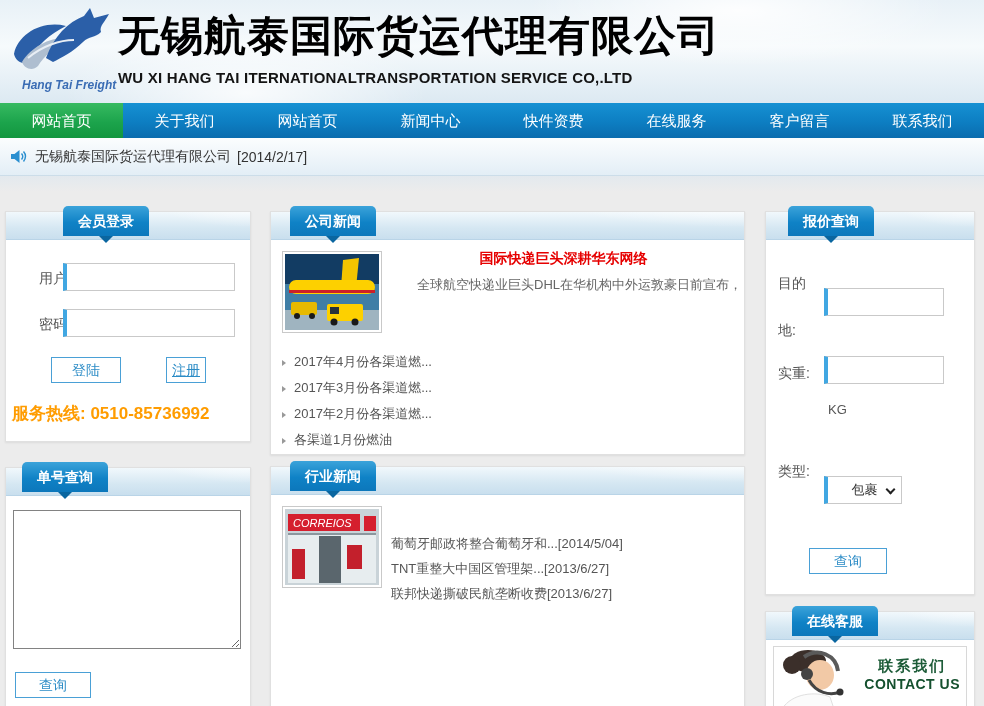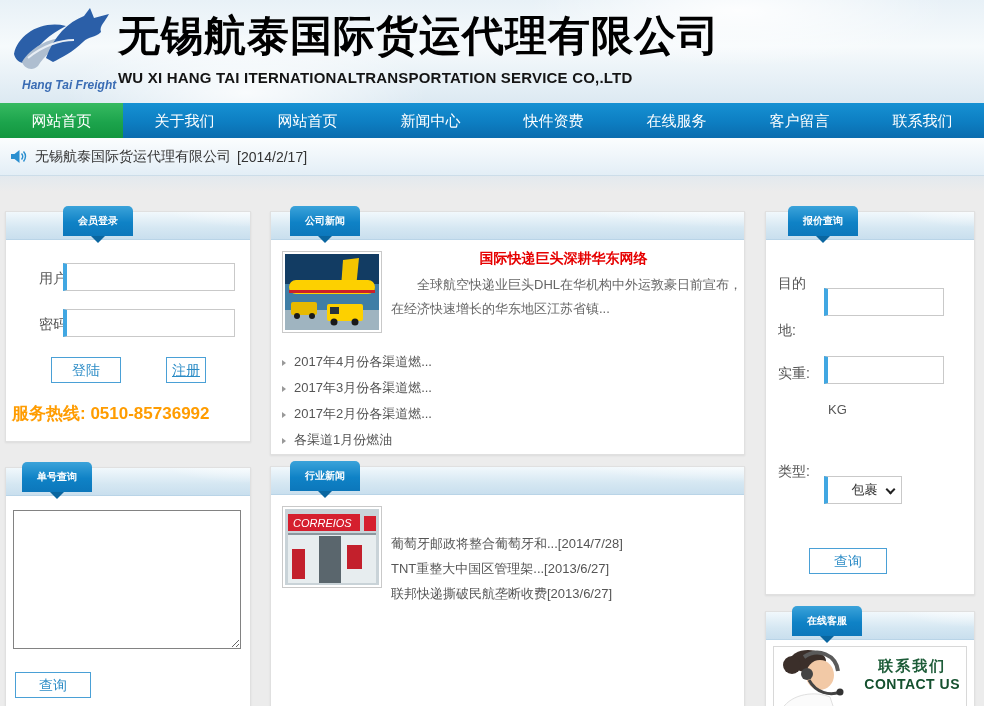--- a/index.html
+++ b/index.html
@@ -35,21 +35,21 @@
     background:linear-gradient(180deg,#e3e9ee, #ececec); }
 
   
   .panel { position:absolute; background:#fff; border:1px solid #e0e0e0; box-shadow:0 1px 2px rgba(0,0,0,.07); }
   .phead { position:relative; height:28px;
     background:linear-gradient(180deg,#f1f8fc 0%, #d5e7f2 60%, #c9dfee 100%); border-bottom:1px solid #b9d4e7; }
   .phead::after { content:""; position:absolute; right:0; top:0; width:55%; height:100%;
     background:radial-gradient(ellipse 120% 160% at 100% -40%, rgba(255,255,255,.85), rgba(255,255,255,0) 60%); }
   .ptab { position:absolute; top:-6px; height:30px; line-height:30px; padding:0 15px; z-index:2;
     background:linear-gradient(180deg,#3ba3da 0%, #0f82c6 55%, #0c77bb 100%);
-    color:#fff; font-weight:bold; font-size:10px; border-radius:5px 5px 0 0; }
+    color:#fff; font-weight:bold; font-size:14px; border-radius:5px 5px 0 0; }
   .ptab::after { content:""; position:absolute; left:50%; margin-left:-7px; bottom:-7px;
     border:7px solid transparent; border-top:7px solid #0a66a0; border-bottom:0; }
 
   .flabel { font-size:14px; color:#555; }
   .tinput { position:absolute; height:28px; background:#fff; border:1px solid #c9c9c9; border-left:4px solid #41a7e2;
     font-size:13px; padding:0 5px; color:#333; outline:none; }
   .btn { position:absolute; background:#fff; border:1px solid #4aa0d6; color:#2c8cc6; font-size:14px;
     text-align:center; cursor:pointer; }
 
   
@@ -163,21 +163,20 @@
       <rect x="42" y="50" width="36" height="17" rx="2" fill="#fdd000"></rect>
       <rect x="45" y="53" width="9" height="7" fill="#28323a"></rect>
       <circle cx="12" cy="62" r="3" fill="#1a1a1a"></circle>
         <circle cx="27" cy="62" r="3" fill="#1a1a1a"></circle>
       <circle cx="49" cy="68" r="3.5" fill="#1a1a1a"></circle>
         <circle cx="70" cy="68" r="3.5" fill="#1a1a1a"></circle>
     </svg>
   </div>
   <div class="news-headline" style="top:38px;">国际快递巨头深耕华东网络</div>
   <div class="news-sum indent" style="top:62px;">全球航空快递业巨头DHL在华机构中外运敦豪日前宣布，</div>
-  <div class="news-sum" style="top:86px;">在经济快速增长的华东地区江苏省镇...</div>
   <div class="news-list" style="top:137px;">
     <div class="news-li"><span class="tri"></span><span>2017年4月份各渠道燃...</span></div>
     <div class="news-li"><span class="tri"></span><span>2017年3月份各渠道燃...</span></div>
     <div class="news-li"><span class="tri"></span><span>2017年2月份各渠道燃...</span></div>
     <div class="news-li"><span class="tri"></span><span>各渠道1月份燃油</span></div>
   </div>
 </div>
 
 <div class="panel" style="left:270px; top:466px; width:475px; height:240px; border-bottom:none;">
   <div class="phead">
@@ -190,21 +189,21 @@
       <text x="8" y="18" font-size="11" font-style="italic" fill="#ffffff">CORREIOS</text>
       <rect x="79" y="7" width="12" height="15" fill="#d51f2e"></rect>
       <rect x="3" y="24" width="88" height="50" fill="#e7edef"></rect>
       <rect x="34" y="27" width="22" height="47" fill="#5a666d"></rect>
       <rect x="7" y="40" width="13" height="30" fill="#c3202c"></rect>
       <rect x="62" y="36" width="15" height="24" fill="#c3202c"></rect>
       <rect x="3" y="24" width="88" height="2" fill="#8b979e"></rect>
     </svg>
   </div>
   <div class="news-list2" style="top:64px;">
-    <div class="news-li2">葡萄牙邮政将整合葡萄牙和...[2014/7/28]</div>
+    <div class="news-li2">葡萄牙邮政将整合葡萄牙和...[2014/5/04]</div>
     <div class="news-li2">TNT重整大中国区管理架...[2013/6/27]</div>
     <div class="news-li2">联邦快递撕破民航垄断收费[2013/6/27]</div>
   </div>
 </div>
 
 <div class="panel" style="left:765px; top:211px; width:210px; height:384px;">
   <div class="phead">
     <div class="ptab" style="left:22px;">报价查询</div>
   </div>
   <div class="q-label" style="top:48px;">目的地:</div>

